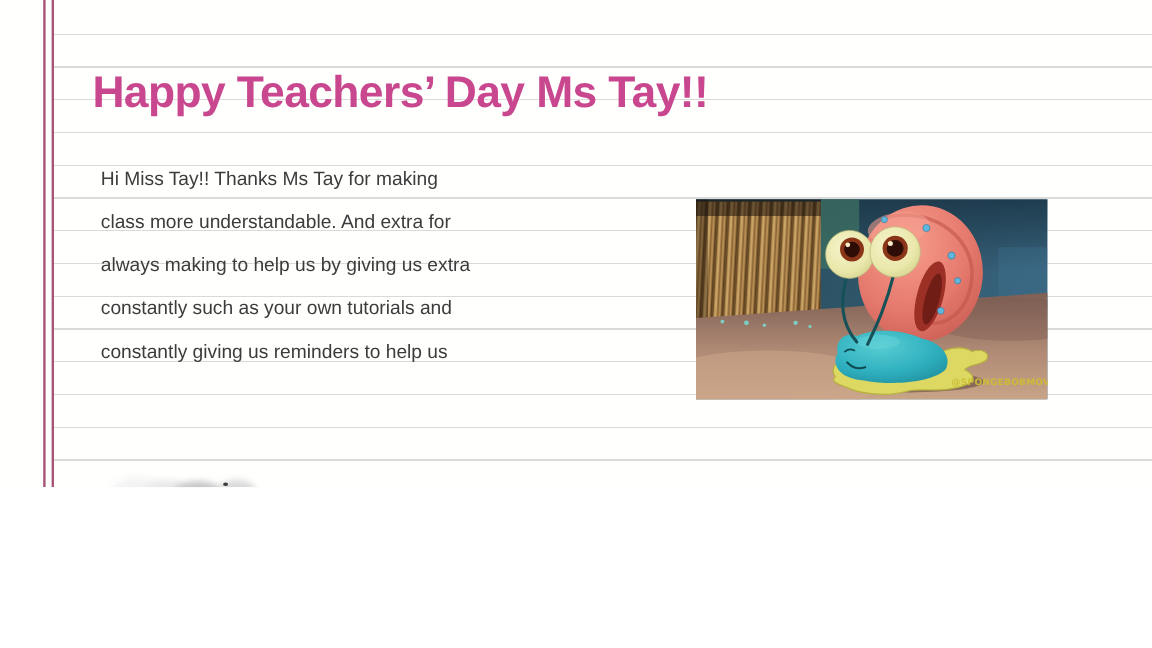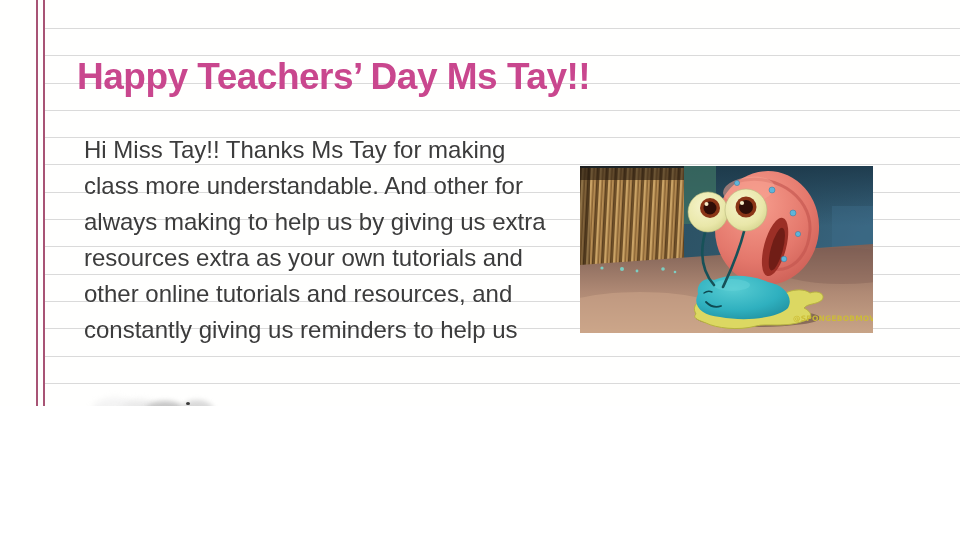--- a/index.html
+++ b/index.html
@@ -27,21 +27,21 @@
   }
   .margin-line.ml-left  { left:36px; }
   .margin-line.ml-right { left:43px; }
   .title {
     position:absolute; left:77px; top:57px; margin:0;
     font-size:37px; font-weight:bold; letter-spacing:-0.5px; line-height:1.1;
     color:var(--title-pink); white-space:nowrap;
   }
   .body-text {
     position:absolute; left:84px; top:132px;
-    font-size:24px; line-height:36px; color:var(--body-text);
+    font-size:16px; line-height:36px; color:var(--body-text);
   }
   .body-text .line { white-space:nowrap; }
   .scribble { position:absolute; left:92px; top:394px; width:130px; height:34px; }
   .scribble .blob { position:absolute; border-radius:50%; filter:blur(3px); }
   .scribble .b1 { left:0;   top:4px; width:46px; height:24px; background:#f3f3f3; }
   .scribble .b2 { left:28px; top:6px; width:40px; height:24px; background:#e9e9e9; }
   .scribble .b3 { left:52px; top:7px; width:42px; height:22px; background:#c6c6c6; filter:blur(2.5px); }
   .scribble .b4 { left:88px; top:6px; width:34px; height:22px; background:#d9d9d9; filter:blur(2.5px); }
   .scribble .dot { position:absolute; border-radius:50%; filter:blur(0.5px); }
   .scribble .d1 { left:38px; top:26px; width:6px; height:3px; background:#4a4a4a; }
@@ -58,24 +58,23 @@
 <div class="slide">
 
   <div class="ruled"></div>
   <div class="margin-line ml-left"></div>
   <div class="margin-line ml-right"></div>
 
   <h1 class="title">Happy Teachers’ Day Ms Tay!!</h1>
 
   <div class="body-text">
     <div class="line">Hi Miss Tay!! Thanks Ms Tay for making</div>
-    <div class="line">class more understandable. And other for</div>
+    <div class="line">class more understandable. And extra for</div>
     <div class="line">always making to help us by giving us extra</div>
-    <div class="line">resources extra as your own tutorials and</div>
-    <div class="line">other online tutorials and resources, and</div>
+    <div class="line">constantly such as your own tutorials and</div>
     <div class="line">constantly giving us reminders to help us</div>
   </div>
 
   <div class="scribble">
     <div class="blob b1"></div>
     <div class="blob b2"></div>
     <div class="blob b3"></div>
     <div class="blob b4"></div>
     <div class="dot d1"></div>
     <div class="dot d2"></div>

